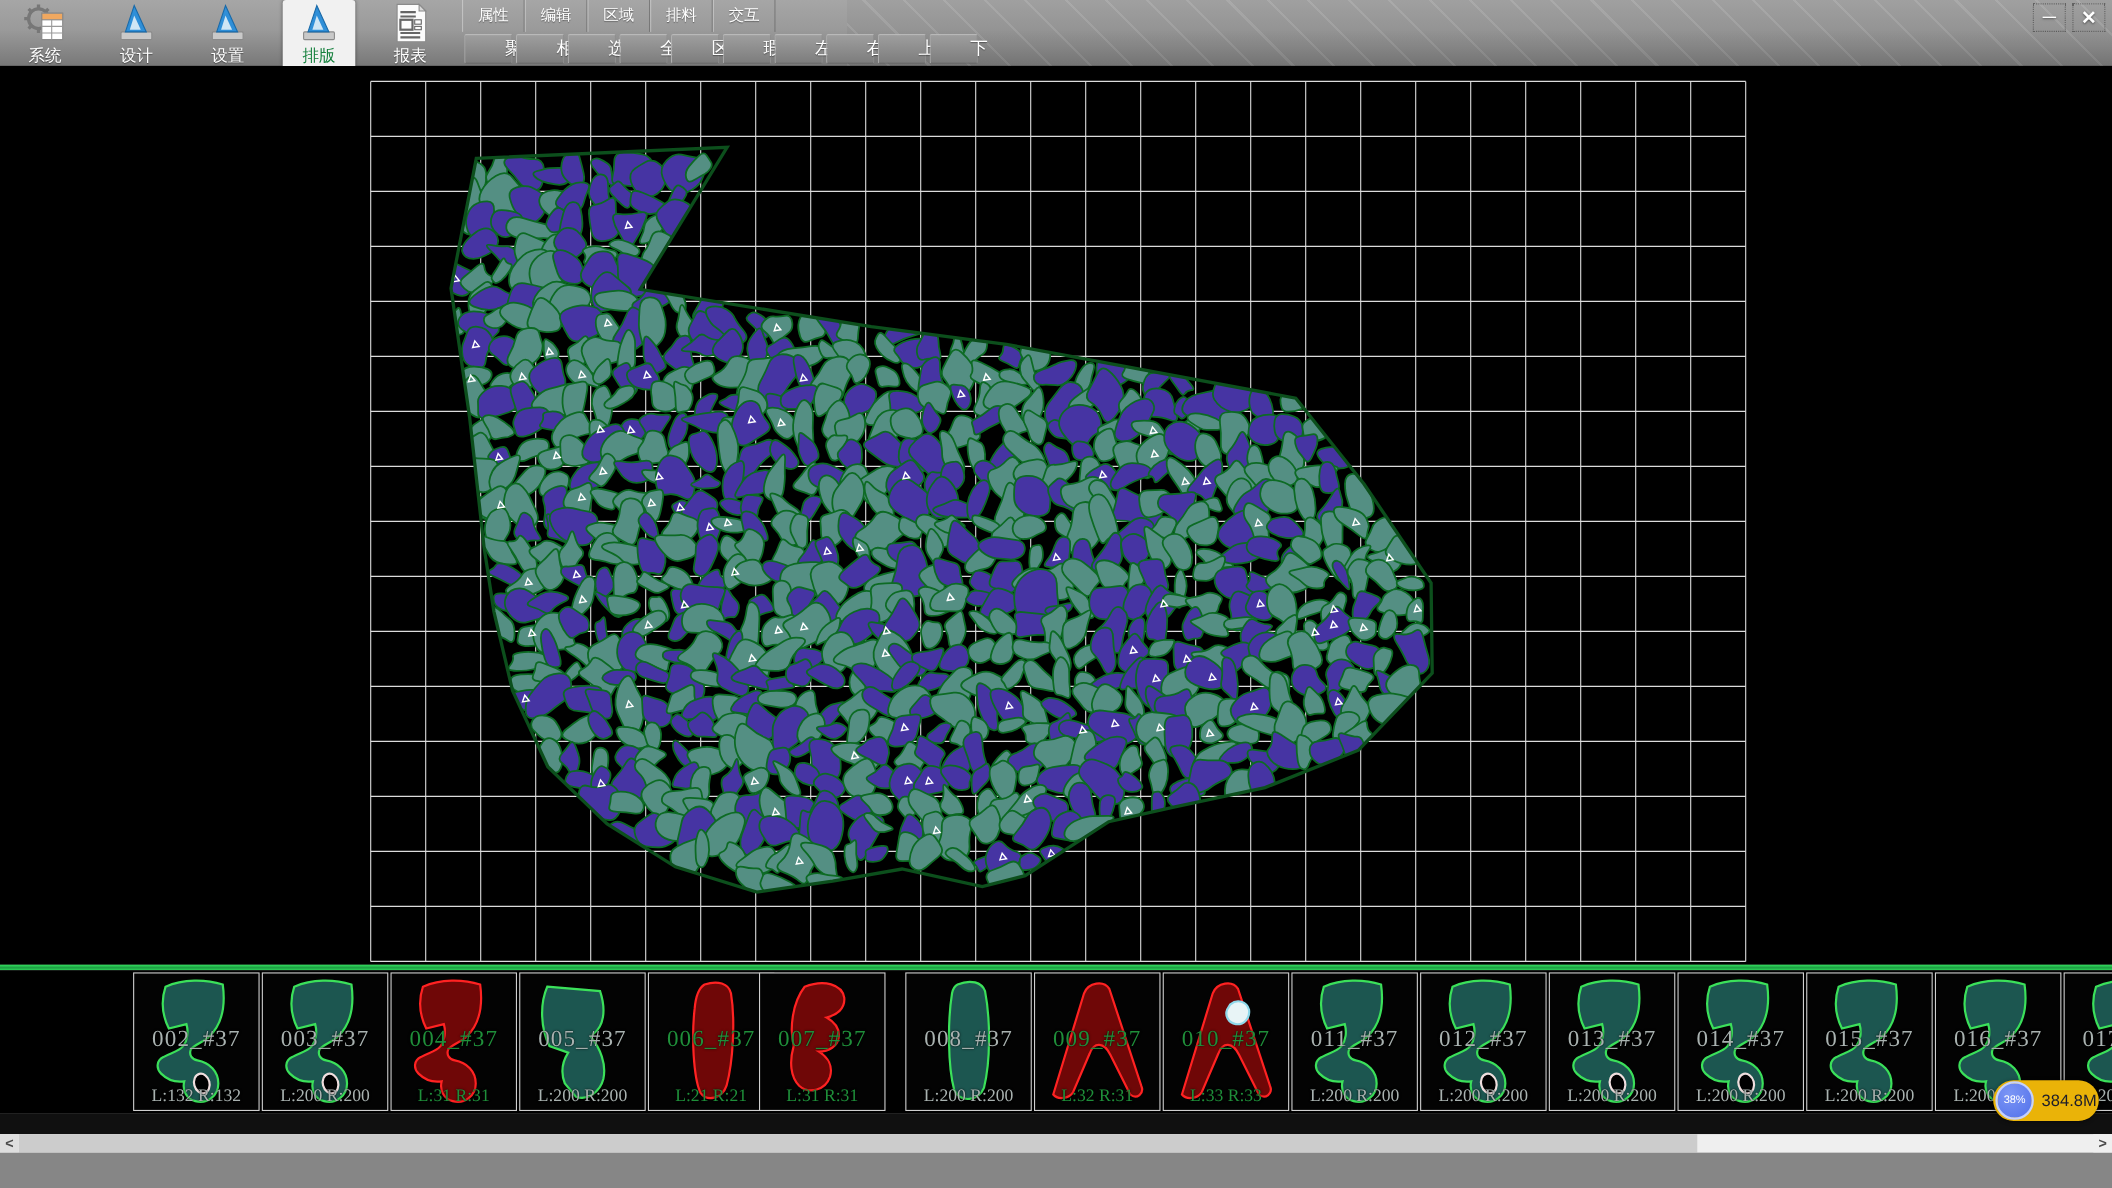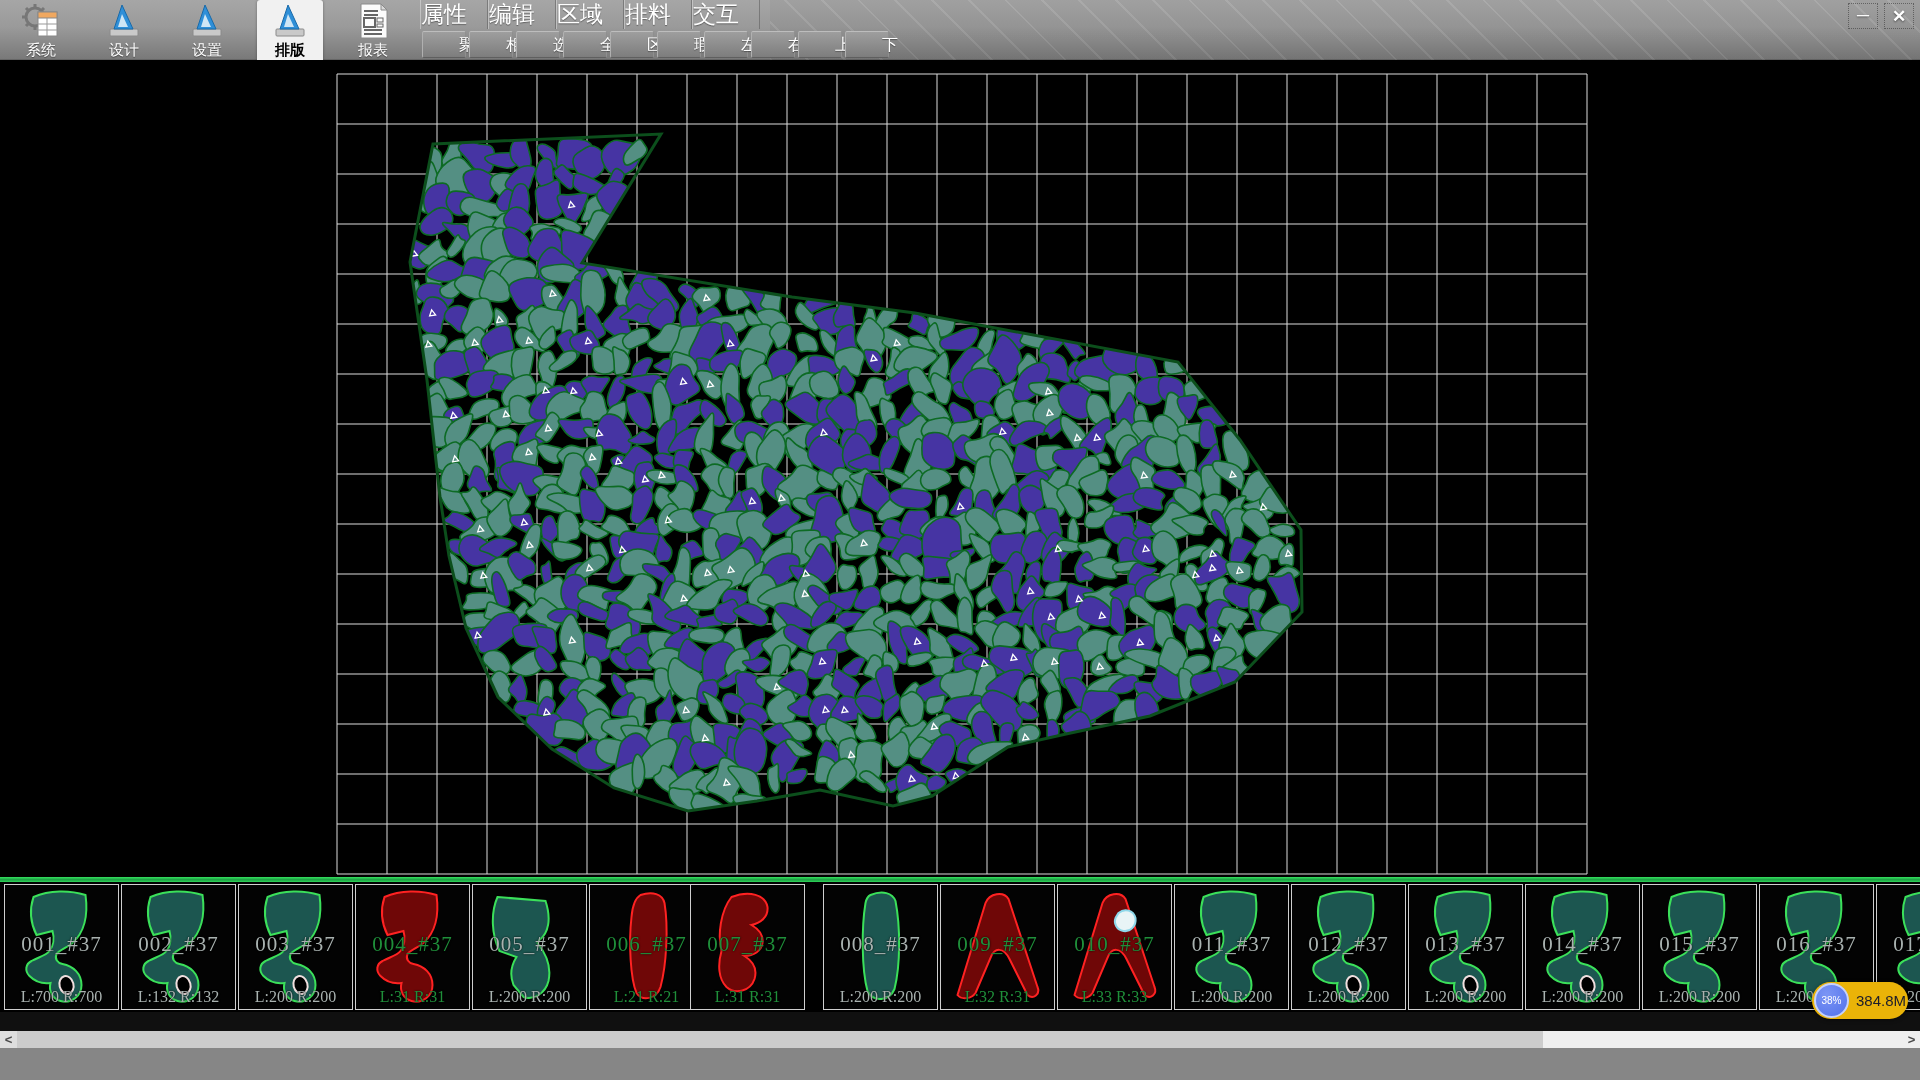--- a/index.html
+++ b/index.html
@@ -15,25 +15,25 @@
              background:repeating-linear-gradient(45deg, rgba(255,255,255,0.05) 0 2px, rgba(0,0,0,0.04) 2px 26px);
              pointer-events:none; }
   .nav-group { position:absolute; left:8px; top:0; height:60px; display:flex; gap:17px; }
   .nav-btn { width:66px; height:60px; display:flex; flex-direction:column; align-items:center;
              justify-content:flex-start; padding-top:2px; cursor:default; }
   .nav-btn.selected { background:#f1f1f1; border-radius:3px 3px 0 0;
              box-shadow:0 0 3px rgba(0,0,0,.35); }
   .nav-icon { width:44px; height:38px; display:flex; align-items:center; justify-content:center; }
   .nav-label { font-size:15px; color:#fff; text-shadow:0 1px 1px rgba(0,0,0,.45); margin-top:1px;
              font-family:"Liberation Serif", serif; }
-  .nav-btn.selected .nav-label { color:#000000; text-shadow:none;font-weight:bold; }
+  .nav-btn.selected .nav-label { color:#15803d; text-shadow:none; }
 
   .menu-row { position:absolute; left:420px; top:0; height:29px; display:flex; }
-  .menu-tab { width:68px; height:29px; line-height:29px; color:#fff;
-              font-size:23px; font-family:"Liberation Serif", serif;
+  .menu-tab { width:57px; height:29px; line-height:29px; text-align:center; color:#fff;
+              font-size:14px; font-family:"Liberation Serif", serif;
               text-shadow:0 1px 1px rgba(0,0,0,.4);
               border-left:1px solid rgba(255,255,255,.35); border-right:1px solid rgba(90,90,90,.55); }
   .tools-row { position:absolute; left:422px; top:31px; height:27px; display:flex; gap:3px; }
   .tool-btn { width:44px; height:27px; line-height:26px; text-align:center; color:#fff;
               font-size:16px; font-family:"Liberation Serif", serif;
               text-shadow:0 1px 1px rgba(0,0,0,.4);
               background:linear-gradient(#9e9e9e,#7d7d7d);
               border:1px solid #8f8f8f; border-top-color:#bdbdbd; border-left-color:#b0b0b0;
               border-bottom-color:#5f5f5f; border-radius:2px;padding-left:36px; }
 
@@ -1066,28 +1066,20 @@
           <path d="M723.8778293514624,785.4372999696061 L729.8778293514624,784.4372999696061 L725.8778293514624,779.4372999696061 Z"></path>
           <path d="M909.0442643063143,781.7069909097627 L915.0442643063143,780.7069909097627 L911.0442643063143,775.7069909097627 Z"></path>
           <path d="M953.201344171539,778.6348473522812 L959.201344171539,777.6348473522812 L955.201344171539,772.6348473522812 Z"></path>
         </g>
         <polygon points="433,144 661,134 582,263 792,297 915,313 1178,362 1240,440 1301,530 1302,612 1235,682 1150,716 1066,734 1008,747 932,796 893,806 820,790 757,801 688,811 614,788 552,749 498,697 466,628 449,556 440,497 427,380 410,262" fill="none" stroke="#0c4f1c" stroke-width="3"></polygon>
       </svg>
   </div>
 
   <div class="strip-topline"></div>
   <div class="strip" id="strip">
-      <div class="tile" style="left: 4px;">
-        <svg width="113" height="124" viewBox="0 0 104 124">
-          <path d="M24,12 C40,5 60,5 76,10 C79,32 74,48 63,58 C57,63 50,65 47,69 C45,74 48,78 53,79 C64,81 72,89 72,100 C72,111 62,119 51,116 C43,114 39,106 41,98 C34,99 26,97 20,91 C15,86 16,79 22,76 C29,72 36,71 40,66 C44,61 45,53 43,46 L27,50 C21,38 20,24 24,12 Z" fill="#1c5650" stroke="#3be05a" stroke-width="2"></path>
-          <ellipse cx="57" cy="100" rx="7" ry="9" transform="rotate(-15 57 100)" fill="#000000" stroke="#efdede" stroke-width="2"></ellipse>
-        </svg>
-        <div class="tname t-gray">001_#37</div>
-        <div class="tlr t-gray">L:700 R:700</div>
-      </div>
       <div class="tile" style="left: 121px;">
         <svg width="113" height="124" viewBox="0 0 104 124">
           <path d="M24,12 C40,5 60,5 76,10 C79,32 74,48 63,58 C57,63 50,65 47,69 C45,74 48,78 53,79 C64,81 72,89 72,100 C72,111 62,119 51,116 C43,114 39,106 41,98 C34,99 26,97 20,91 C15,86 16,79 22,76 C29,72 36,71 40,66 C44,61 45,53 43,46 L27,50 C21,38 20,24 24,12 Z" fill="#1c5650" stroke="#3be05a" stroke-width="2"></path>
           <ellipse cx="57" cy="100" rx="7" ry="9" transform="rotate(-15 57 100)" fill="#000000" stroke="#efdede" stroke-width="2"></ellipse>
         </svg>
         <div class="tname t-gray">002_#37</div>
         <div class="tlr t-gray">L:132 R:132</div>
       </div>
       <div class="tile" style="left: 238px;">
         <svg width="113" height="124" viewBox="0 0 104 124">

